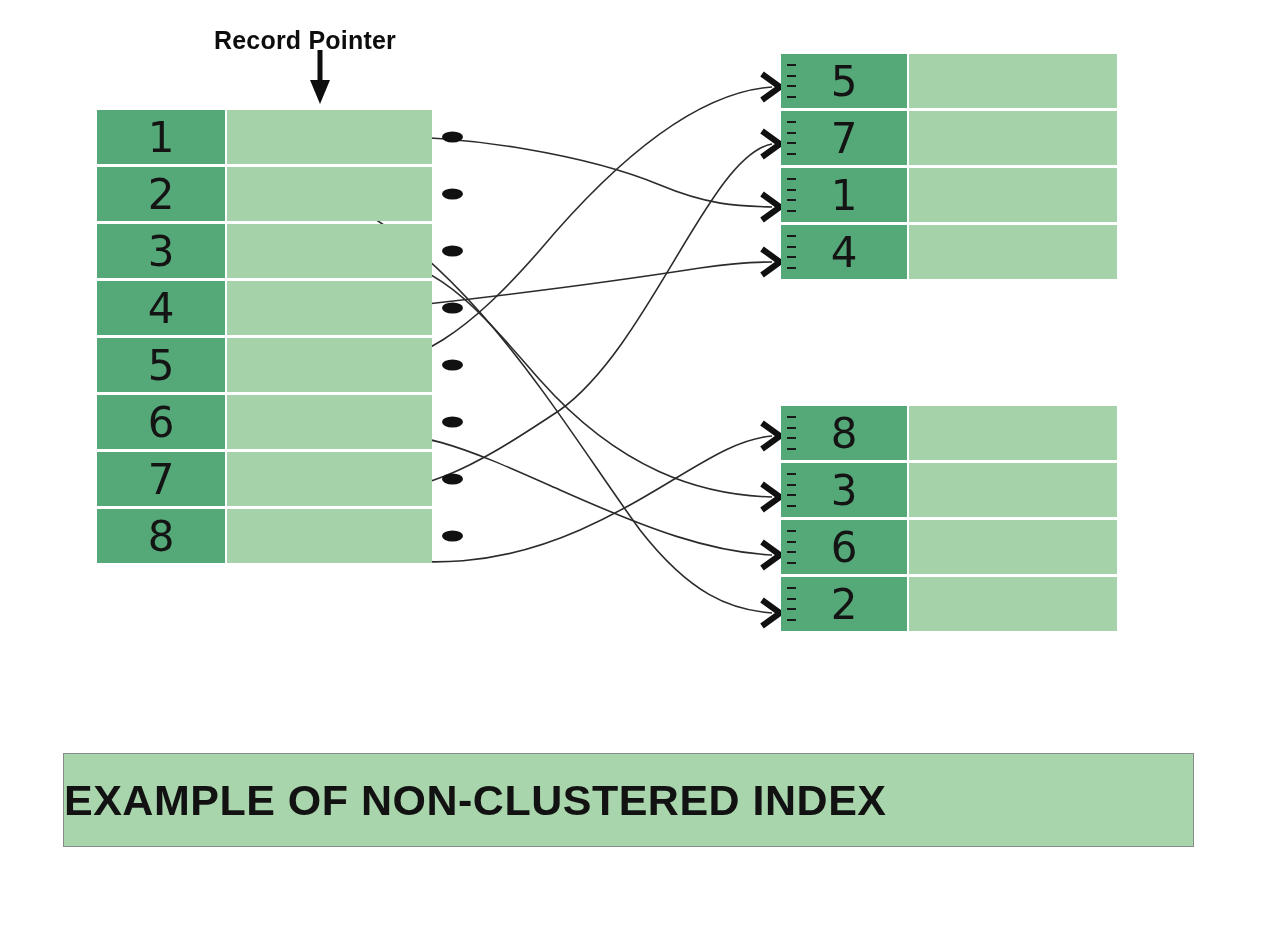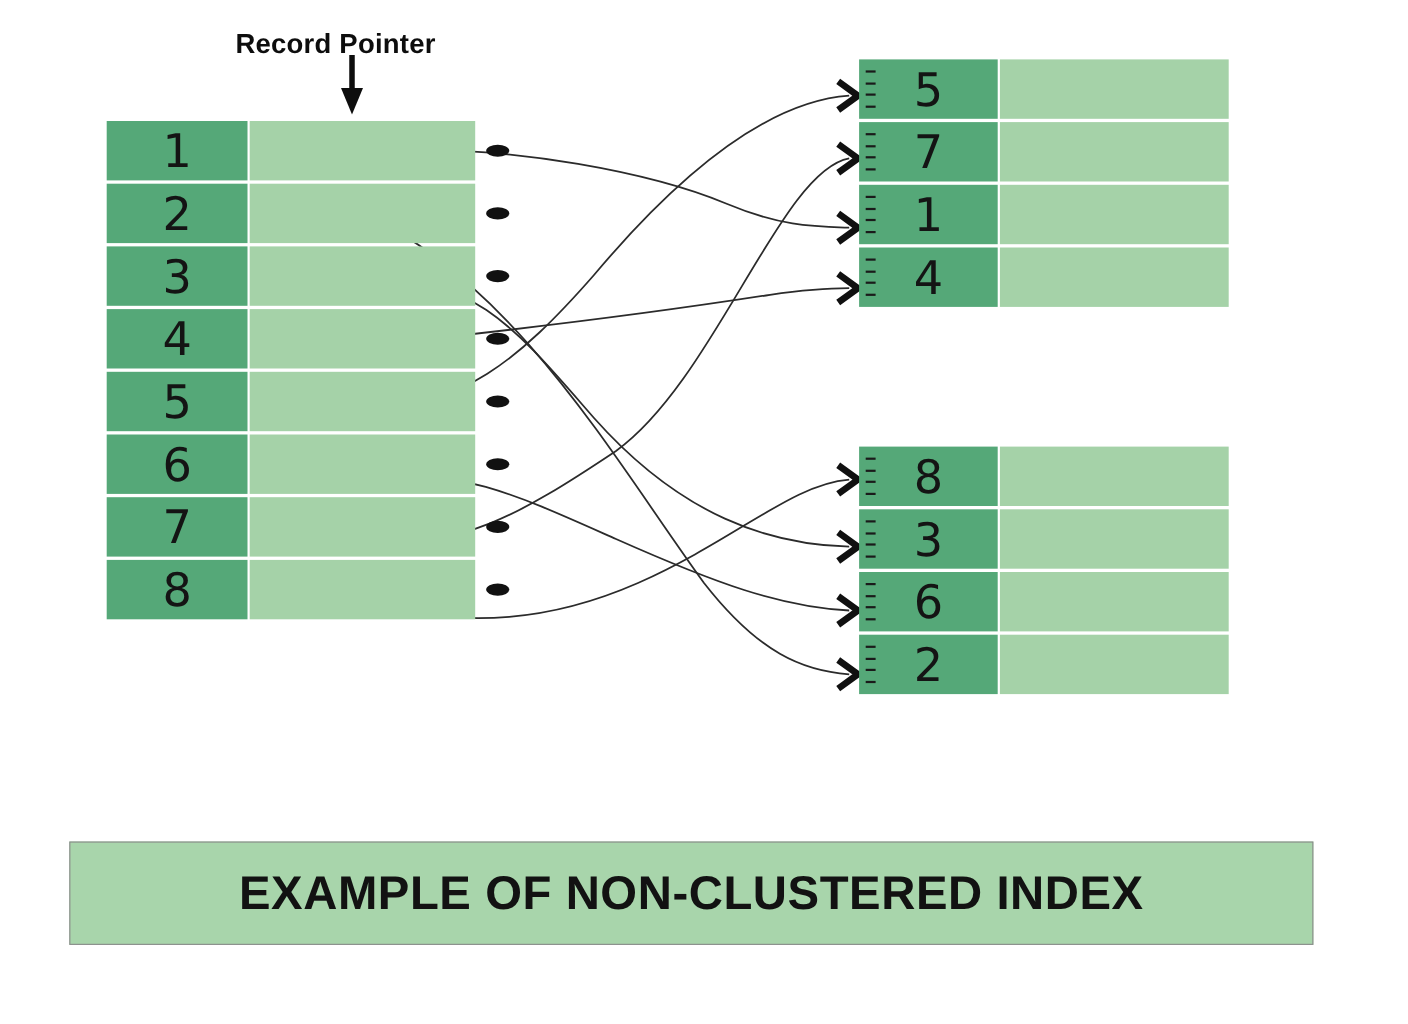--- a/index.html
+++ b/index.html
@@ -53,21 +53,21 @@
     position:absolute;left:214px;top:26px;
     font-size:25px;font-weight:bold;color:#0d0d0d;
     font-family:"Liberation Sans",sans-serif;
     letter-spacing:.2px;white-space:nowrap;
   }
 
   
   #banner{
     position:absolute;left:63px;top:753px;width:1129px;height:92px;
     background:#a8d5ab;border:1px solid #8a8a8a;
-    display:flex;align-items:center;justify-content:center;margin-top:12px;
+    display:flex;align-items:center;
   }
   #banner-text{
     font-size:43px;font-weight:bold;color:#121212;
     font-family:"Liberation Sans",sans-serif;letter-spacing:.5px;
     white-space:nowrap;
   }
 
   
   #links{position:absolute;left:0;top:0;width:1280px;height:931px;pointer-events:none;}
 </style>

